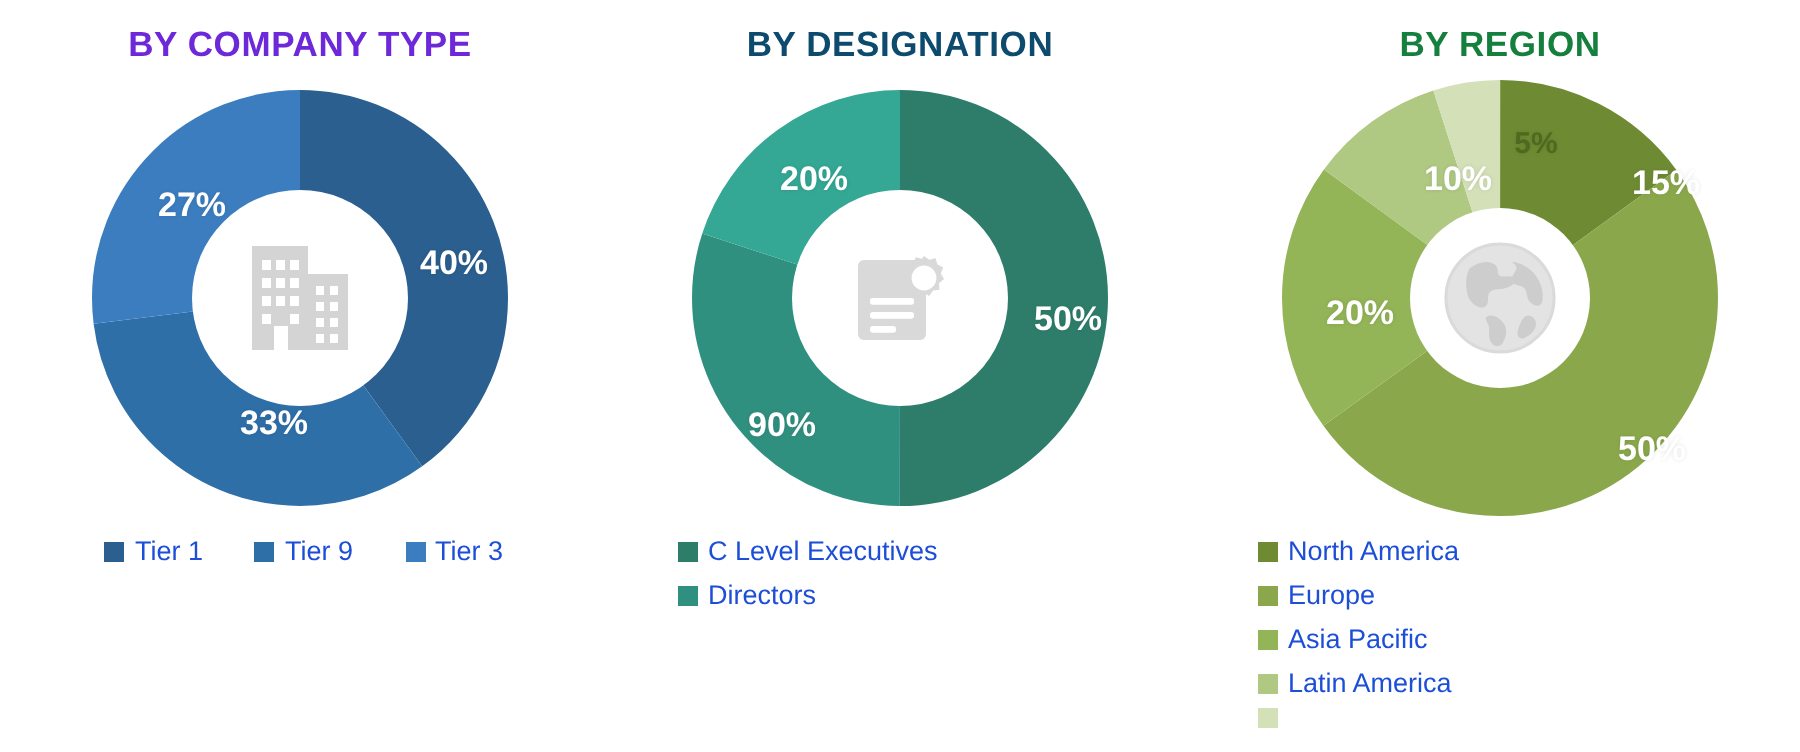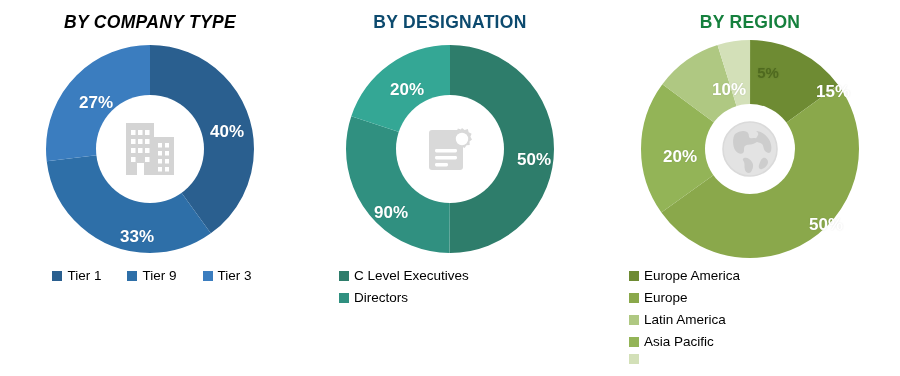--- a/index.html
+++ b/index.html
@@ -32,21 +32,21 @@
   .panel-title {
     font-size: 17.5px;
     font-weight: bold;
     letter-spacing: 0.3px;
     margin-top: 10px;
     height: 24px;
     line-height: 24px;
     text-align: center;
     white-space: nowrap;
   }
-  .panel-1 .panel-title { color: #000000; font-style: italic; }
+  .panel-1 .panel-title { color: #6d28d9; }
   .panel-2 .panel-title { color: #0c4a6e; }
   .panel-3 .panel-title { color: #15803d; }
 
   .donut-wrap {
     position: relative;
     margin-top: 6px;
   }
   .donut {
     position: relative;
     border-radius: 50%;
@@ -96,21 +96,21 @@
     padding-left: 78px;
     gap: 3px;
   }
   .legend.vertical.wide { padding-left: 58px; }
   .legend-item {
     display: flex;
     flex-direction: row;
     align-items: center;
     gap: 5px;
     font-size: 13.5px;
-    color: #000000;
+    color: #1d4ed8;
     line-height: 19px;
     white-space: nowrap;
   }
   .legend-swatch {
     width: 10px;
     height: 10px;
     flex: 0 0 10px;
     display: inline-block;
   }
 </style>
@@ -157,21 +157,21 @@
               <rect x="47" y="32" width="4" height="4.5"></rect>
             <rect x="40" y="40" width="4" height="4.5"></rect>
               <rect x="47" y="40" width="4" height="4.5"></rect>
             <rect x="40" y="48" width="4" height="4.5"></rect>
               <rect x="47" y="48" width="4" height="4.5"></rect>
           </g>
         </svg>
       </div>
 
       <div class="slice-label" style="left:186px;top:92px;">40%</div>
-      <div class="slice-label" style="left:96px;top:197px;">33%</div>
+      <div class="slice-label" style="left:96px;top:172px;">33%</div>
       <div class="slice-label" style="left:55px;top:63px;text-align:center;">27%</div>
     </div>
 
     <div class="legend horizontal">
       <div class="legend-item">
         <span class="legend-swatch" style="background:#2A5F8F;"></span>
         <span>Tier 1</span>
       </div>
       <div class="legend-item">
         <span class="legend-swatch" style="background:#2E6FA8;"></span>
@@ -263,33 +263,33 @@
       <div class="slice-label" style="left:192px;top:52px;">15%</div>
       <div class="slice-label" style="left:185px;top:185px;">50%</div>
       <div class="slice-label" style="left:39px;top:117px;">20%</div>
       <div class="slice-label" style="left:88px;top:50px;">10%</div>
       <div class="slice-label" style="left:127px;top:32px;font-size:15px;color:#4f6a1f;">5%</div>
     </div>
 
     <div class="legend vertical wide">
       <div class="legend-item">
         <span class="legend-swatch" style="background:#6E8B33;"></span>
-        <span>Europe America</span>
+        <span>North America</span>
       </div>
       <div class="legend-item">
         <span class="legend-swatch" style="background:#8AA84B;"></span>
         <span>Europe</span>
       </div>
       <div class="legend-item">
+        <span class="legend-swatch" style="background:#93B457;"></span>
+        <span>Asia Pacific</span>
+      </div>
+      <div class="legend-item">
         <span class="legend-swatch" style="background:#AFC882;"></span>
         <span>Latin America</span>
       </div>
       <div class="legend-item">
-        <span class="legend-swatch" style="background:#93B457;"></span>
-        <span>Asia Pacific</span>
-      </div>
-      <div class="legend-item">
         <span class="legend-swatch" style="background:#D3E0B8;"></span>
       </div>
     </div>
   </div>
 
 </div>
 
 </body></html>

